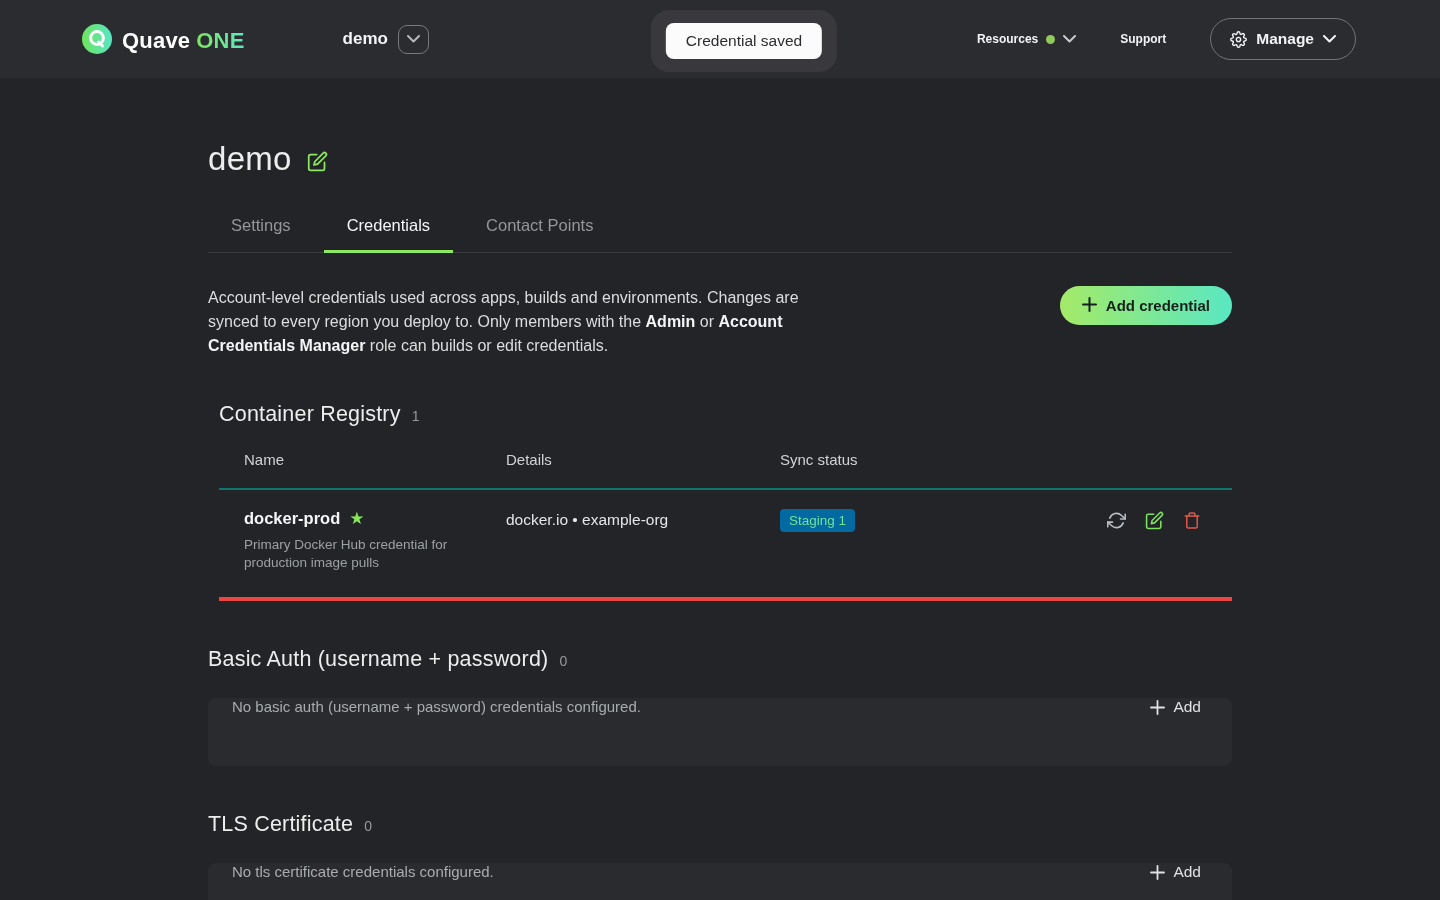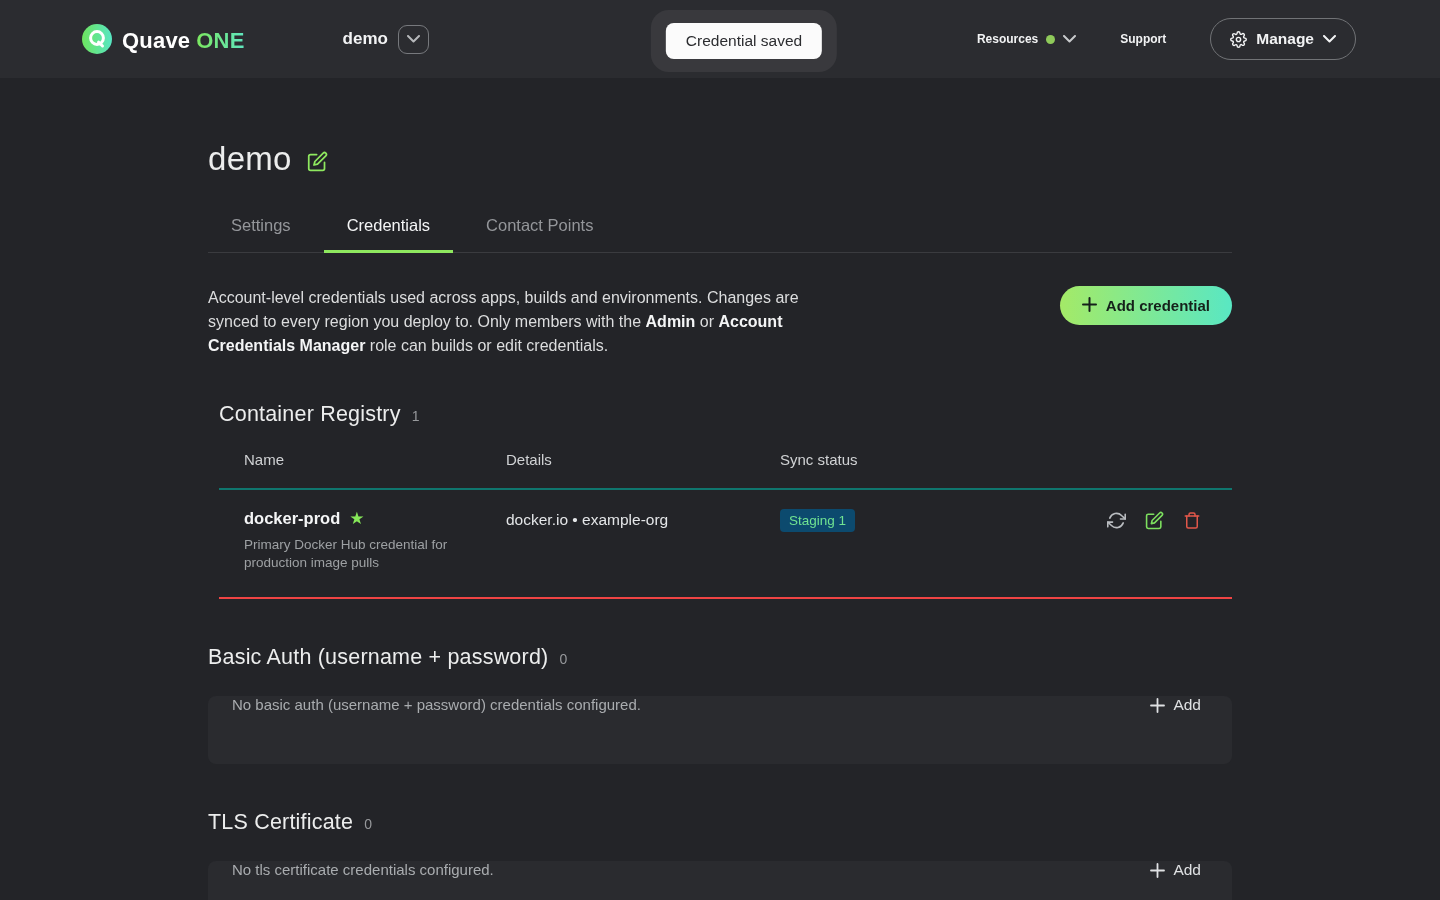--- a/index.html
+++ b/index.html
@@ -113,30 +113,30 @@
 
   .section-registry { margin-top:44px;margin-left:11px; }
   .cred-table { margin-top:24px; }
   .t-head, .t-row {
     display:grid;
     grid-template-columns:262px 274px 1fr 130px;
     padding-left:25px;
   }
   .t-head { padding-bottom:20px; border-bottom:2px solid #0f766e; }
   .t-col-label { font-size:15px; color:#d0d2d4; }
-  .t-row { padding-top:19px; padding-bottom:25px; border-bottom:2px solid #ef4444; }
+  .t-row { padding-top:19px; padding-bottom:25px; border-bottom:4px solid #ef4444; }
   .cred-name-line { display:flex; align-items:center; gap:9px; }
   .cred-name { font-size:16.5px; font-weight:700; color:#f4f5f6; }
   .star { color:#86e759; font-size:17px; line-height:1; }
   .cred-desc { margin-top:8px; font-size:13.5px; line-height:18px; color:#9da0a3; max-width:235px; }
   .cred-details { font-size:15.5px; color:#e4e6e8; padding-top:2px; }
   .badge {
     display:inline-block;
     justify-self:start;
-    background:#0c4a6e;
+    background:#0369a1;
     color:#70e392;
     font-size:13.5px;
     padding:4px 9px;
     border-radius:4px;
     height:fit-content;
   }
   .row-actions { display:flex; justify-content:flex-end; gap:19px; padding-right:31px; padding-top:2px; }
   .icon-btn { background:none; border:none; padding:0; cursor:pointer; display:flex; }
 
   .section-empty { margin-top:46px; }

